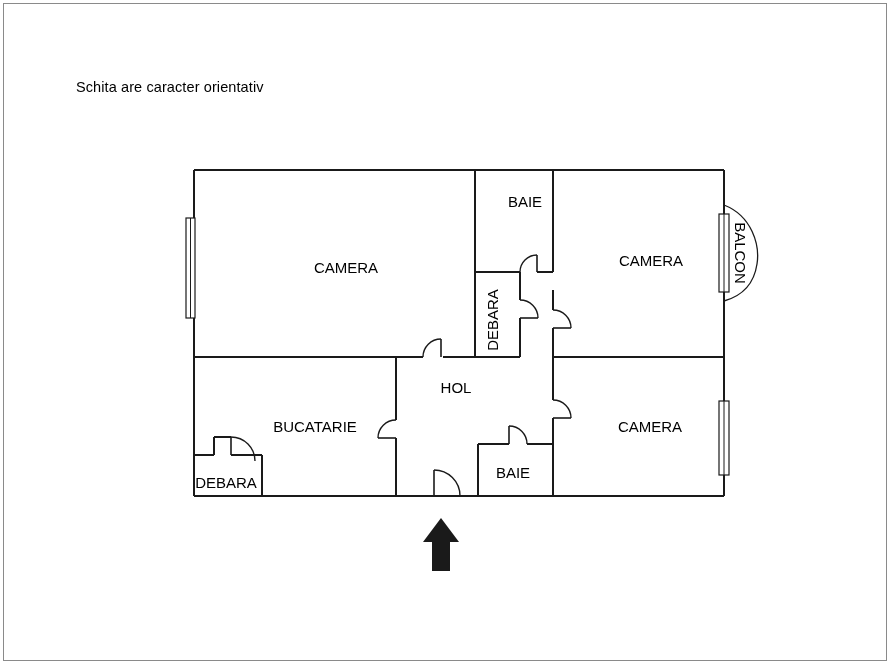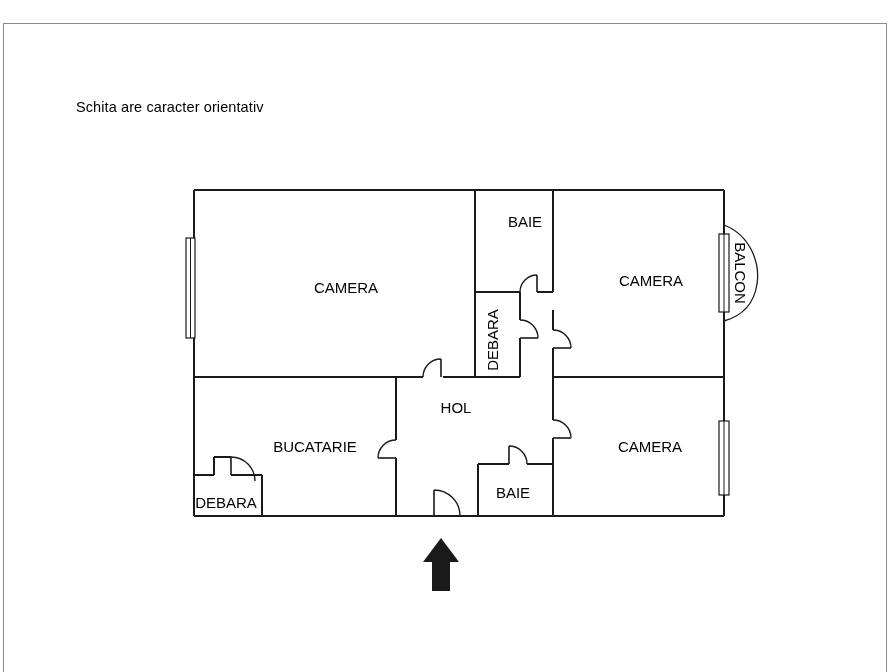--- a/index.html
+++ b/index.html
@@ -13,21 +13,20 @@
     height: 672px;
     font-family: "Liberation Sans", sans-serif;
     overflow: hidden;
   }
   #page {
     position: relative;
     width: 891px;
     height: 536px;
     background: #ffffff;
     box-sizing: border-box;
-    margin-top: 20px;
   }
   #page-border {
     position: absolute;
     left: 3px;
     top: 3px;
     width: 884px;
     height: 658px;
     border: 1px solid #8a8a8a;
     box-sizing: border-box;
     pointer-events: none;

